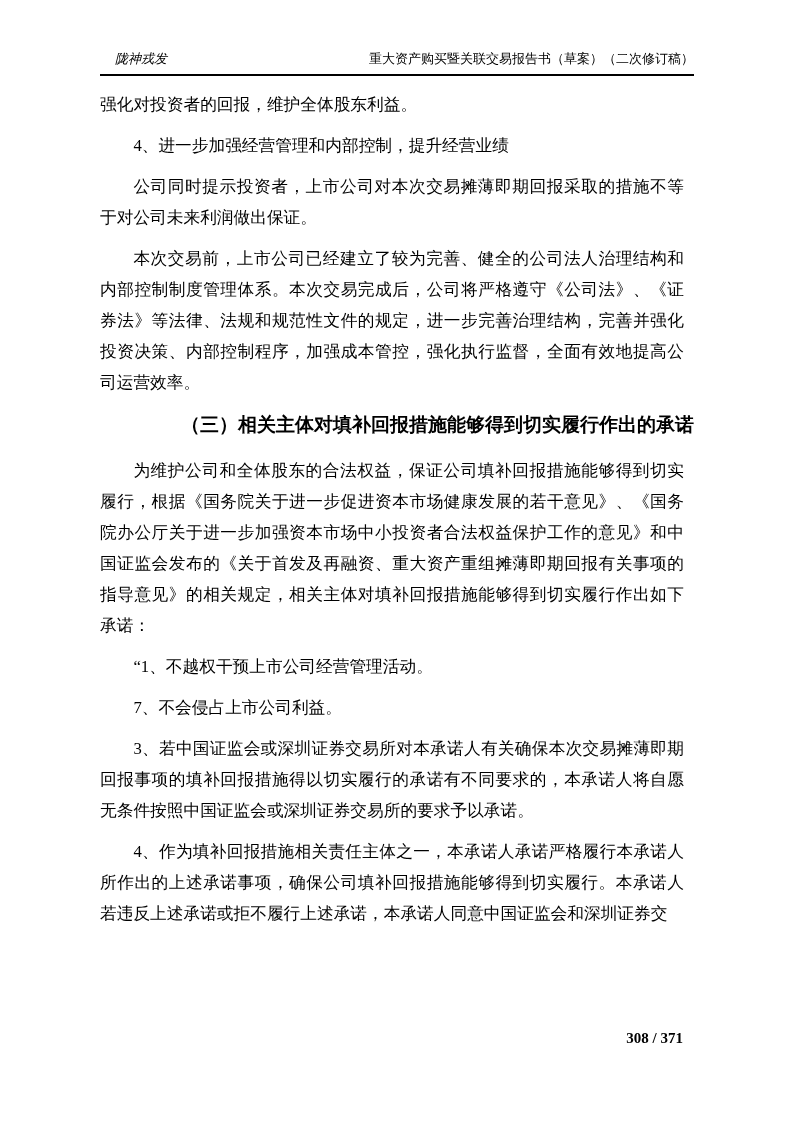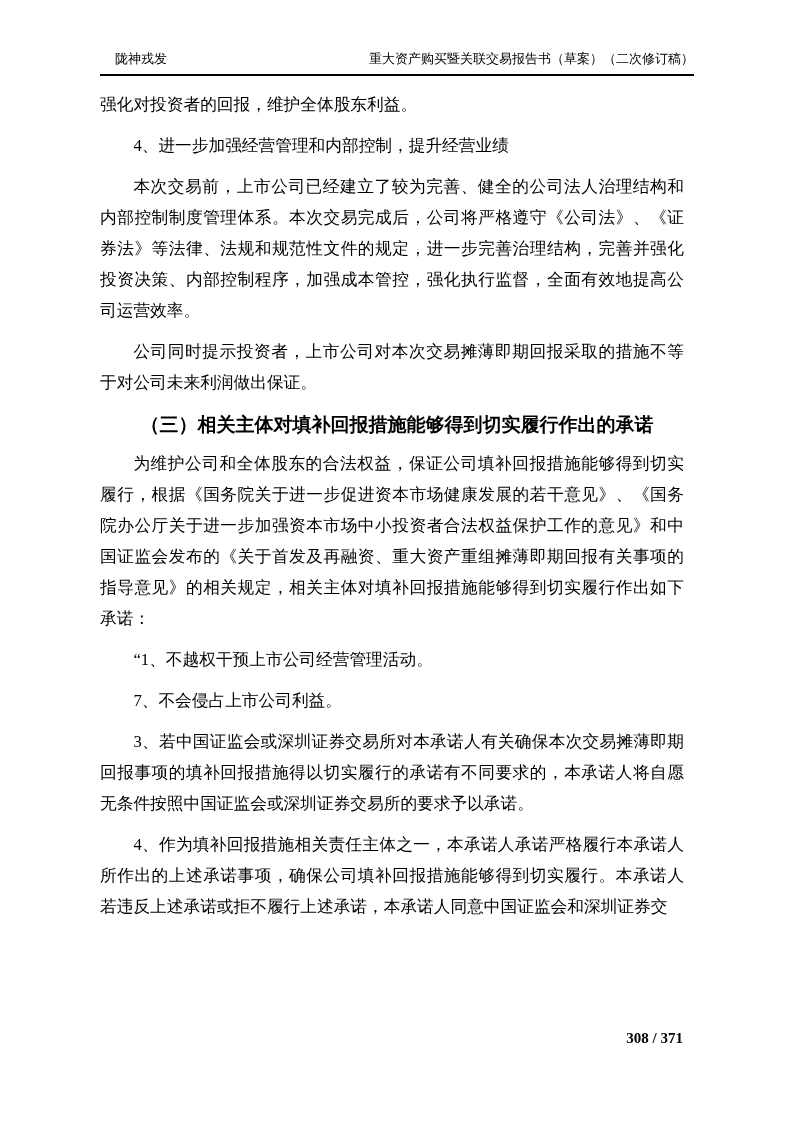--- a/index.html
+++ b/index.html
@@ -24,21 +24,21 @@
     width: 594px;
     display: flex;
     justify-content: space-between;
     align-items: flex-end;
     font-size: 13px;
     line-height: 18px;
     border-bottom: 2px solid #000000;
     padding-bottom: 6px;
     box-sizing: border-box;
   }
-  .page-header .hleft { padding-left: 15px; }
+  .page-header .hleft { padding-left: 15px; font-style: italic; }
   .page-header .hright { white-space: nowrap; }
   
   .doc-body {
     position: absolute;
     left: 100px;
     top: 89px;
     width: 594px;
     font-size: 16.7px;
     line-height: 31px;
     text-align: justify;
@@ -48,22 +48,22 @@
     text-indent: 2em;
   }
   .doc-body p.no-indent {
     text-indent: 0;
   }
   .doc-body h2.section-heading {
     font-family: "Liberation Sans", "DejaVu Sans", sans-serif;
     font-weight: bold;
     font-size: 19px;
     line-height: 30px;
-    margin: 12px 0 8px 0;
-    text-align: center;
+    margin: 12px 0 15px 0;
+    text-align: right;
     text-indent: 0;
   }
   
   .page-footer {
     position: absolute;
     right: 110px;
     top: 1029px;
     font-size: 15px;
     font-weight: bold;
     line-height: 18px;
@@ -78,23 +78,23 @@
     <span class="hleft">陇神戎发</span>
     <span class="hright">重大资产购买暨关联交易报告书（草案）（二次修订稿）</span>
   </header>
 
   <main class="doc-body">
 
     <p class="no-indent">强化对投资者的回报，维护全体股东利益。</p>
 
     <p>4、进一步加强经营管理和内部控制，提升经营业绩</p>
 
+    <p>公司同时提示投资者，上市公司对本次交易摊薄即期回报采取的措施不等于对公司未来利润做出保证。</p>
+
     <p>本次交易前，上市公司已经建立了较为完善、健全的公司法人治理结构和内部控制制度管理体系。本次交易完成后，公司将严格遵守《公司法》、《证券法》等法律、法规和规范性文件的规定，进一步完善治理结构，完善并强化投资决策、内部控制程序，加强成本管控，强化执行监督，全面有效地提高公司运营效率。</p>
-
-    <p>公司同时提示投资者，上市公司对本次交易摊薄即期回报采取的措施不等于对公司未来利润做出保证。</p>
 
     <h2 class="section-heading">（三）相关主体对填补回报措施能够得到切实履行作出的承诺</h2>
 
     <p>为维护公司和全体股东的合法权益，保证公司填补回报措施能够得到切实履行，根据《国务院关于进一步促进资本市场健康发展的若干意见》、《国务院办公厅关于进一步加强资本市场中小投资者合法权益保护工作的意见》和中国证监会发布的《关于首发及再融资、重大资产重组摊薄即期回报有关事项的指导意见》的相关规定，相关主体对填补回报措施能够得到切实履行作出如下承诺：</p>
 
 
     <p>“1、不越权干预上市公司经营管理活动。</p>
 
     <p>7、不会侵占上市公司利益。</p>
 

